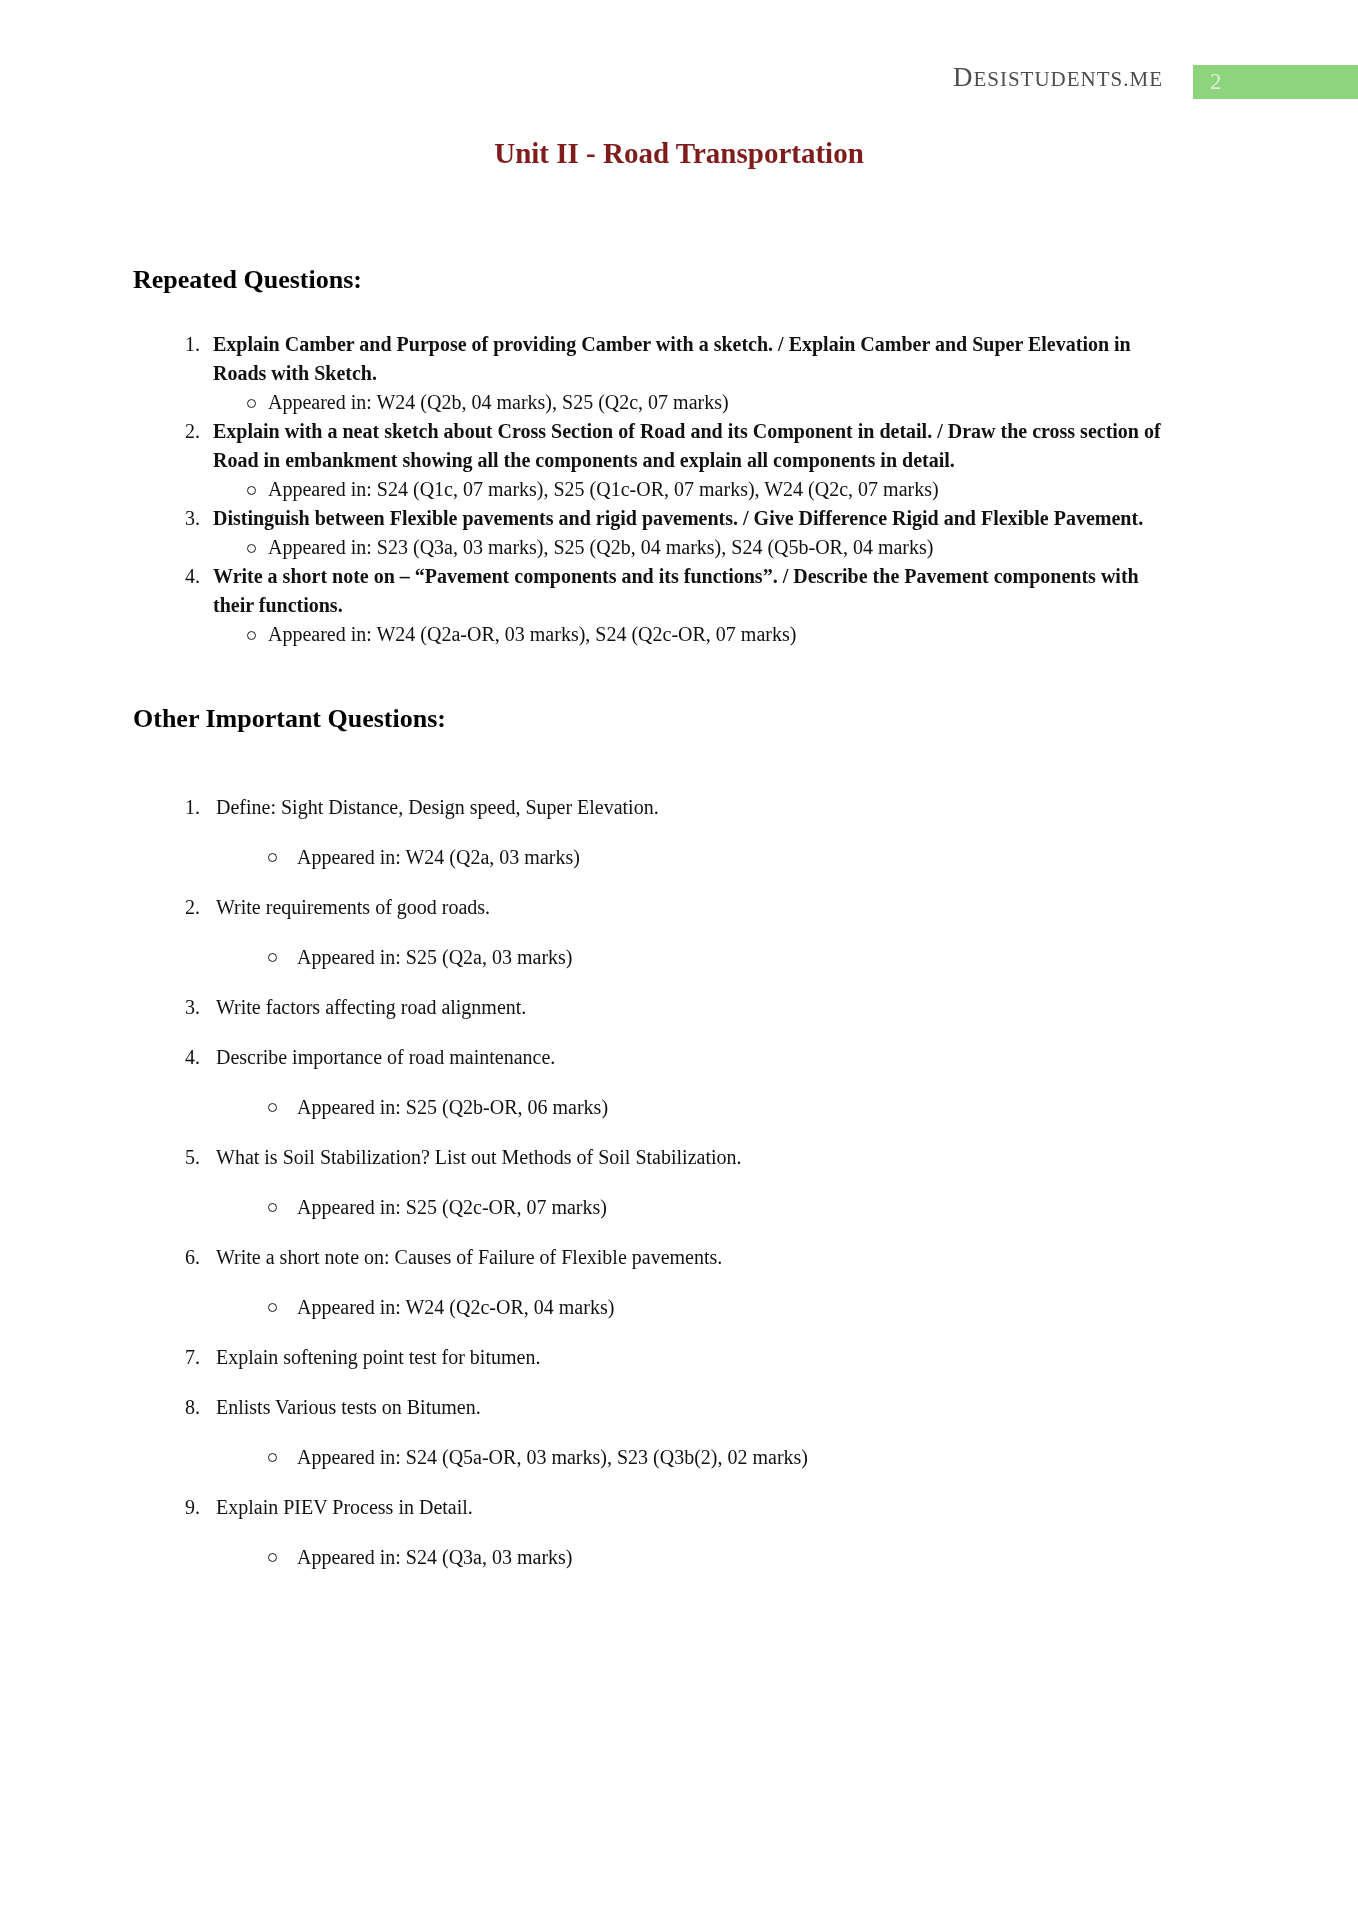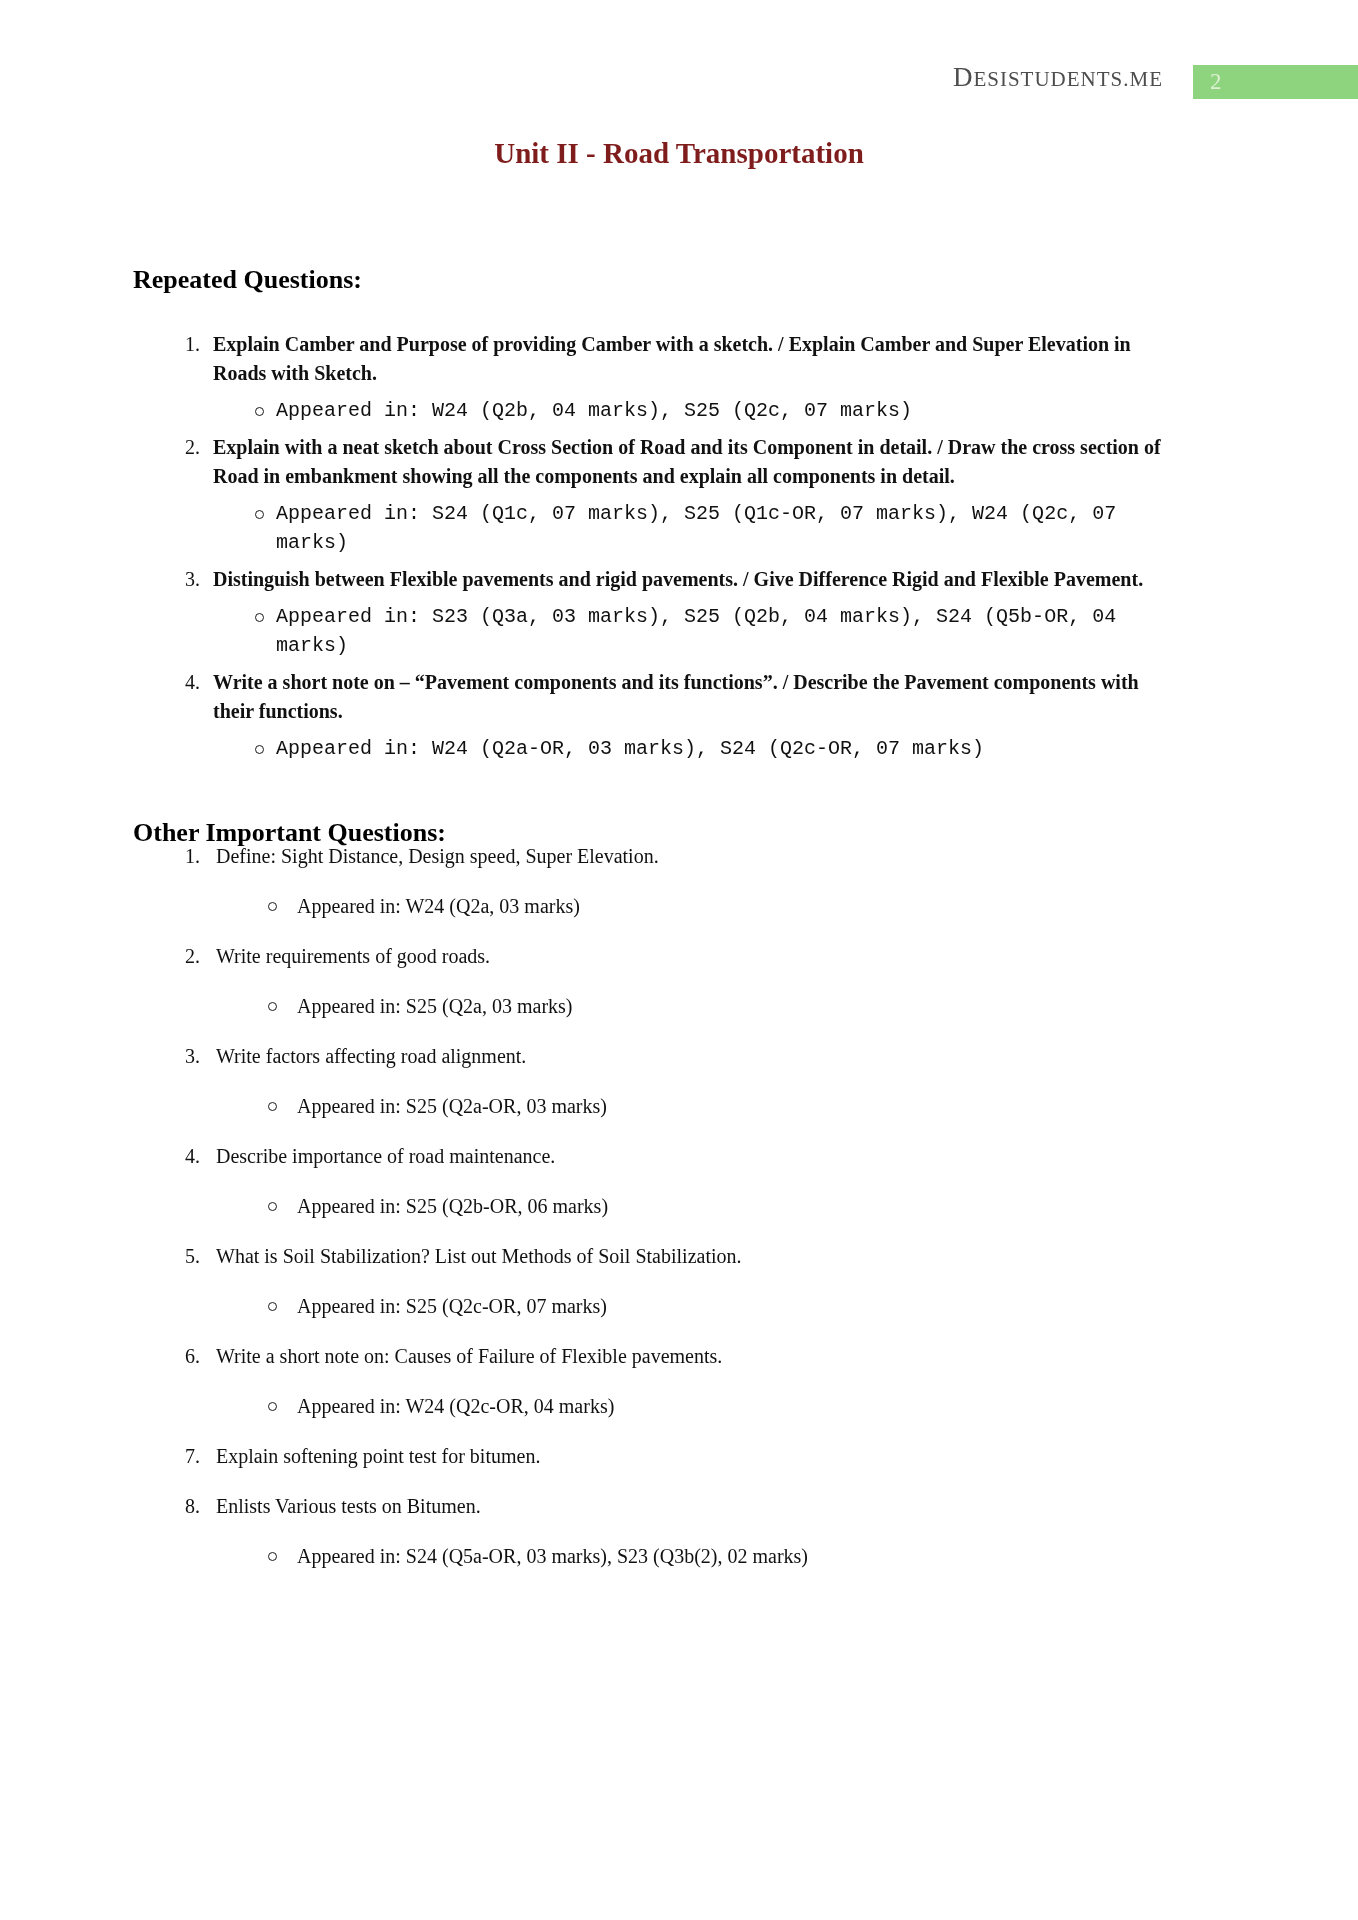--- a/index.html
+++ b/index.html
@@ -71,31 +71,31 @@
   ol.qlist > li::before {
     content:counter(q) ".";
     position:absolute;
     left:52px; top:0;
   }
 
   
   #repeated-list { margin-top:39px; font-size:20px; line-height:29px; }
   #repeated-list > li::before { font-weight:normal; line-height:29px; }
   #repeated-list .q { font-weight:bold; }
-  #repeated-list ul.sub { margin:8px; padding:0; list-style:none;font-family:Liberation Mono, monospace; }
+  #repeated-list ul.sub { margin:0; padding:0; list-style:none; }
   #repeated-list .ap { position:relative; padding-left:55px; }
   #repeated-list .ap::before {
     content:""; position:absolute;
     left:34px; top:11px;
     width:7px; height:7px;
     border:1.4px solid #1a1a1a; border-radius:50%;
   }
 
   
-  #other-list { font-size:20px; line-height:24px; }
+  #other-list { margin-top:65px; font-size:20px; line-height:24px; }
   #other-list > li::before { line-height:24px; }
   #other-list > li { padding-left:83px; }
   #other-list .q { margin:0 0 26px 0; }
   #other-list ul.sub { margin:0; padding:0; list-style:none; }
   #other-list .ap { position:relative; padding-left:81px; margin-bottom:26px; }
   #other-list .ap::before {
     content:""; position:absolute;
     left:52px; top:8px;
     width:7px; height:7px;
     border:1.4px solid #1a1a1a; border-radius:50%;
@@ -150,23 +150,20 @@
       </ul>
     </li>
     <li>
       <div class="q">Write requirements of good roads.</div>
       <ul class="sub">
         <li class="ap">Appeared in: S25 (Q2a, 03 marks)</li>
       </ul>
     </li>
     <li>
       <div class="q">Write factors affecting road alignment.</div>
-      <ul class="sub">
-        <li class="ap">Appeared in: S25 (Q2a-OR, 03 marks)</li>
-      </ul>
     </li>
     <li>
       <div class="q">Describe importance of road maintenance.</div>
       <ul class="sub">
         <li class="ap">Appeared in: S25 (Q2b-OR, 06 marks)</li>
       </ul>
     </li>
     <li>
       <div class="q">What is Soil Stabilization? List out Methods of Soil Stabilization.</div>
       <ul class="sub">

